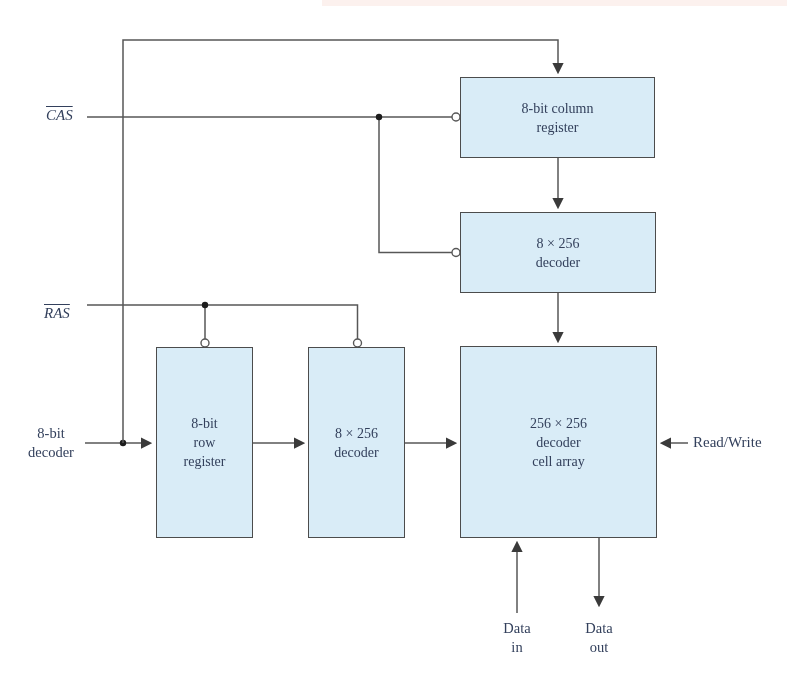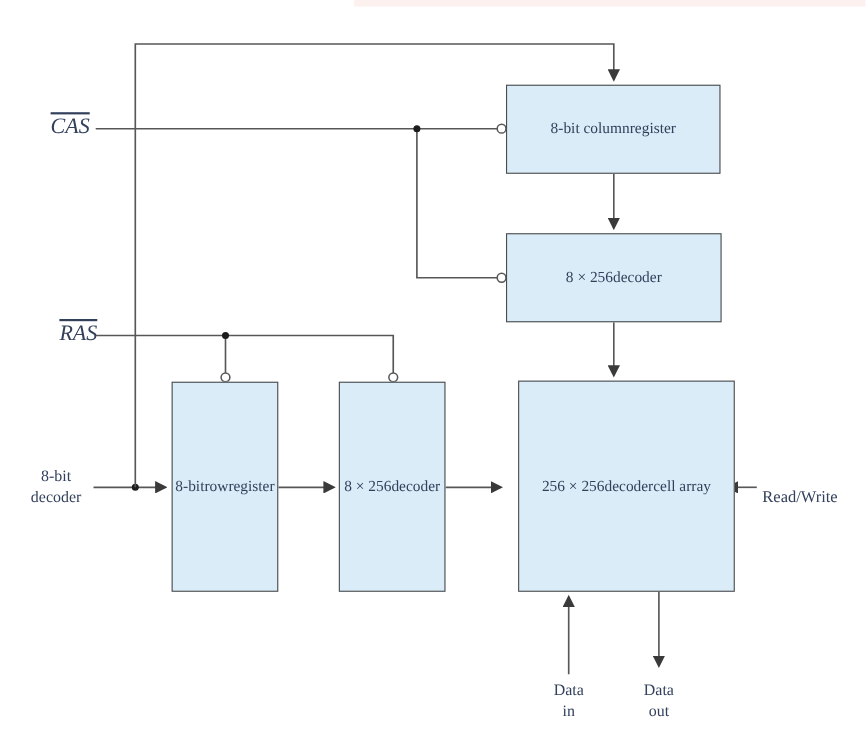--- a/index.html
+++ b/index.html
@@ -3,25 +3,25 @@
 <meta charset="utf-8">
 <style>
   html,body { margin:0; padding:0; background:#ffffff; }
   .stage {
     position:relative; width:787px; height:673px; background:#ffffff;
     font-family:"Liberation Serif", serif; color:#33405c; overflow:hidden;
   }
   .lines-layer { position:absolute; left:0; top:0; width:787px; height:673px; }
   .box {
     position:absolute; background:#d9ecf7; border:1.6px solid #4c4c4c;
-    display:flex; flex-direction:row; align-items:center; justify-content:center;
+    display:flex; flex-direction:column; align-items:center; justify-content:center;
     text-align:center; font-size:14px; line-height:19px; box-sizing:border-box;
   }
   .sig { position:absolute; font-size:14.5px; line-height:19px; }
-  .sig-bar { font-style:italic; font-size:20px; }
+  .sig-bar { font-style:italic; font-size:15px; }
   .sig-bar .bar-text { text-decoration:overline; }
   .center { text-align:center; }
 </style>
 </head>
 <body>
 
 <div class="stage">
 
   <svg class="lines-layer" width="787" height="673" viewBox="0 0 787 673">
     <defs>
@@ -68,51 +68,51 @@
   <div class="box" style="left:460px; top:77px; width:195px; height:81px;">
     <div>8-bit column</div>
     <div>register</div>
   </div>
 
   <div class="box" style="left:460px; top:212px; width:196px; height:81px;">
     <div>8 × 256</div>
     <div>decoder</div>
   </div>
 
-  <div class="box" style="left:460px; top:346px; width:197px; height:192px;margin-left:11px;">
+  <div class="box" style="left:460px; top:346px; width:197px; height:192px;">
     <div>256 × 256</div>
     <div>decoder</div>
     <div>cell array</div>
   </div>
 
   <div class="box" style="left:156px; top:347px; width:97px; height:191px;">
     <div>8-bit</div>
     <div>row</div>
     <div>register</div>
   </div>
 
   <div class="box" style="left:308px; top:347px; width:97px; height:191px;">
     <div>8 × 256</div>
     <div>decoder</div>
   </div>
 
   <div class="sig sig-bar" style="left:46px; top:106px;">
     <span class="bar-text">CAS</span>
   </div>
 
-  <div class="sig sig-bar" style="left:44px; top:294px;margin-left:10px;">
+  <div class="sig sig-bar" style="left:44px; top:304px;">
     <span class="bar-text">RAS</span>
   </div>
 
   <div class="sig center" style="left:16px; top:424px; width:70px;">
     <div>8-bit</div>
     <div>decoder</div>
   </div>
 
-  <div class="sig" style="left:693px; top:443px; font-size:15px;">Read/Write</div>
+  <div class="sig" style="left:693px; top:433px; font-size:15px;">Read/Write</div>
 
   <div class="sig center" style="left:491px; top:619px; width:52px;">
     <div>Data</div>
     <div>in</div>
   </div>
 
   <div class="sig center" style="left:573px; top:619px; width:52px;">
     <div>Data</div>
     <div>out</div>
   </div>

